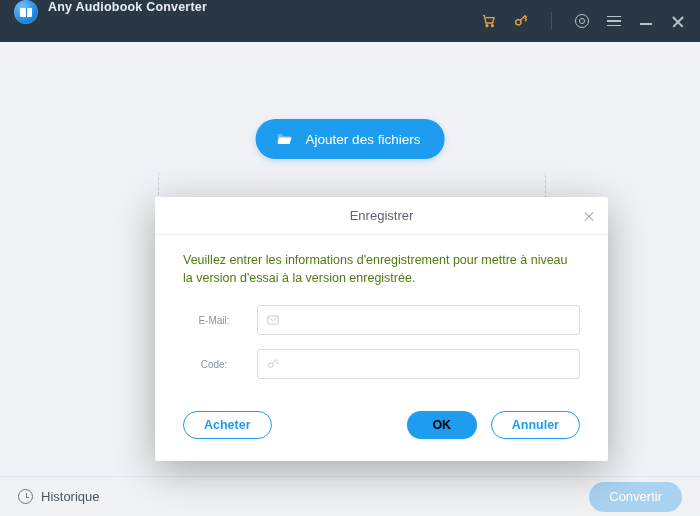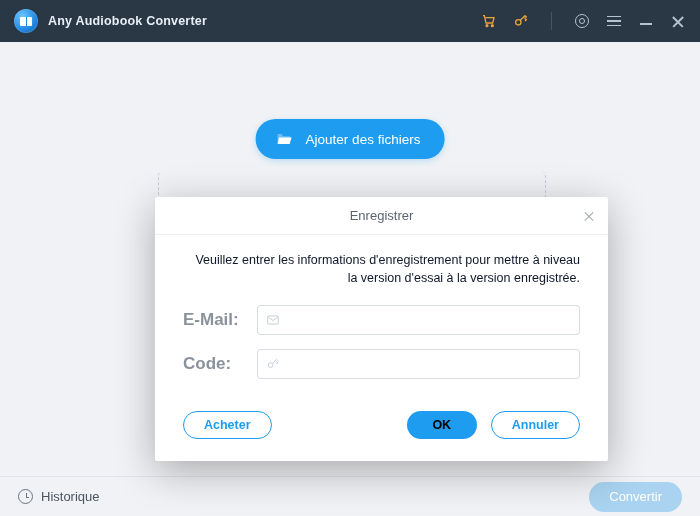--- a/index.html
+++ b/index.html
@@ -3,21 +3,20 @@
 <meta charset="utf-8">
 <style>
   * { box-sizing: border-box; margin: 0; padding: 0; font-family: -apple-system, "Segoe UI", Arial, sans-serif; }
   html, body { width: 700px; height: 516px; overflow: hidden; }
   body { background: #f0f2f5; position: relative; }
 
   .titlebar {
     height: 42px;
     background: #2a3744;
     display: flex;
-    align-items: center;
     padding: 0 14px 0 14px;
     color: #e8eef5;
   }
   .app-logo {
     width: 24px; height: 24px;
     border-radius: 50%;
     background: radial-gradient(circle at 35% 30%, #6ec6ff, #1e88e5 60%, #0d5ca8);
     display: flex; align-items: center; justify-content: center;
     margin-right: 10px;
     box-shadow: 0 0 0 1px rgba(255,255,255,0.15) inset;
@@ -124,24 +123,24 @@
     display:flex; align-items:center; justify-content:center;
   }
   .modal-close .x { position:relative; width:12px; height:12px; }
   .modal-close .x::before, .modal-close .x::after {
     content:''; position:absolute; left:0; top:50%; width:12px; height:1.2px; background:#9aa3af;
   }
   .modal-close .x::before { transform:rotate(45deg);}
   .modal-close .x::after { transform:rotate(-45deg);}
 
   .modal-body { padding: 16px 28px 8px; }
-  .modal-intro { color:#0f172a; font-size:12.5px; line-height:1.45; margin-bottom:18px;text-align:right; }
+  .modal-intro { color:#4d7c0f; font-size:12.5px; line-height:1.45; margin-bottom:18px; }
 
   .form-row { display:flex; align-items:center; margin-bottom:14px; gap:12px; }
-  .form-label { width:62px; text-align:left; color:#8a929c; font-size:17px;font-weight:bold; }
+  .form-label { width:62px; text-align:center; color:#8a929c; font-size:10px; }
   .input-wrap {
     flex:1; height:30px;
     border:1px solid #d8dde4; border-radius:3px;
     display:flex; align-items:center;
     padding-left:8px; gap:6px;
     background:#fff;
   }
   .input-wrap svg { width:14px; height:14px; flex-shrink:0; }
   .input-wrap input {
     border:none; outline:none; flex:1;

